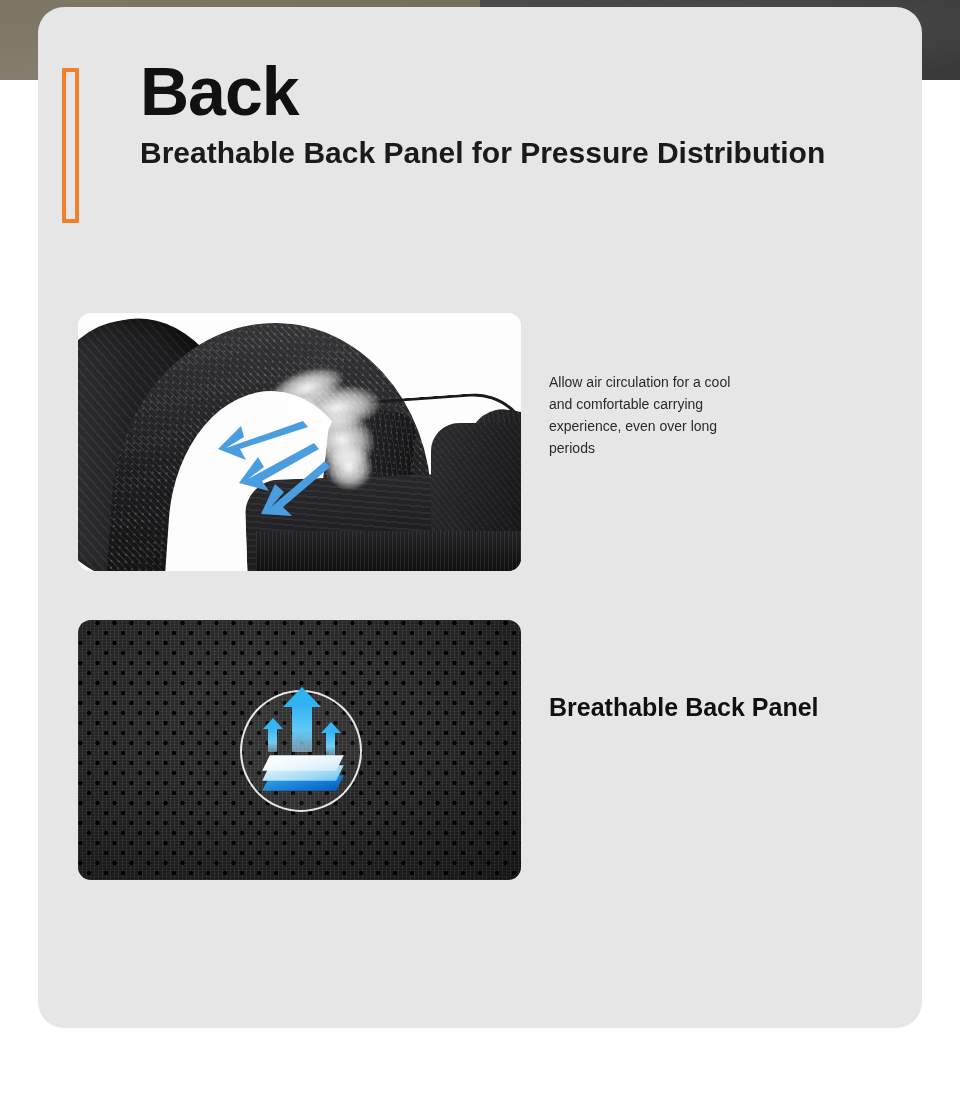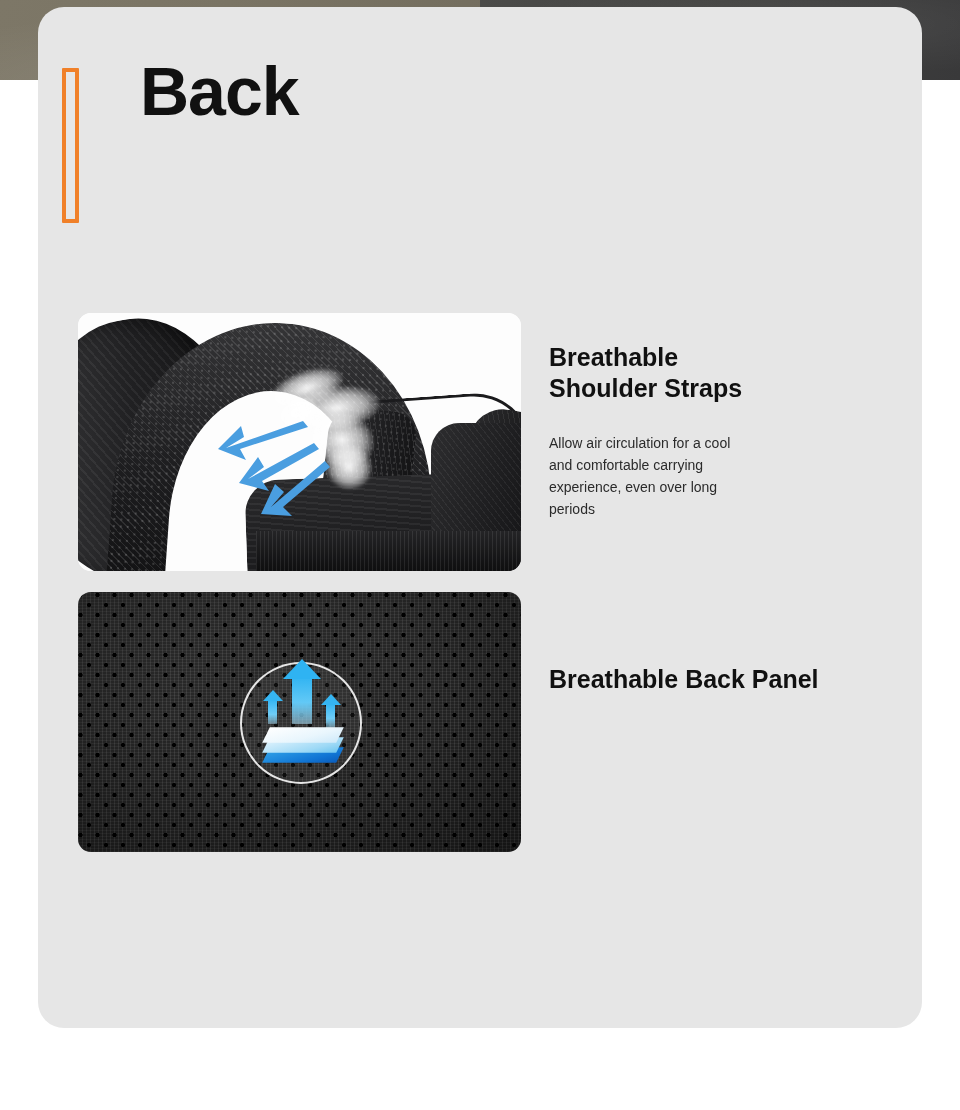--- a/index.html
+++ b/index.html
@@ -80,21 +80,21 @@
     white-space: nowrap;
   }
 
   
   .feature {
     position: absolute;
     display: flex;
     align-items: flex-start;
   }
   #feature-0 { left: 78px; top: 313px; }
-  #feature-1 { left: 78px; top: 592px; justify-content: center; }
+  #feature-1 { left: 78px; top: 620px; justify-content: center; }
 
   .photo {
     position: relative;
     width: 443px;
     height: 258px;
     border-radius: 13px;
     overflow: hidden;
     flex: 0 0 auto;
     background: #ffffff;
   }
@@ -320,20 +320,22 @@
     <div class="top-band-left"></div>
     <div class="top-band-right"></div>
   </div>
 
   <div class="card"></div>
 
   <div class="header">
     <div class="accent-bar"></div>
     <div class="header-text">
       <div class="title">Back</div>
+      <div class="subtitle">Breathable Back Panel
+for Pressure Distribution</div>
     </div>
   </div>
 
   <div class="feature" id="feature-0">
     <div class="photo">
       <div class="strap-scene">
         <div class="strap-left"></div>
         <div class="arch-outer"></div>
         <div class="arch-hole"></div>
         <div class="arch-right-limb"></div>
@@ -355,22 +357,20 @@
           <g fill="#4a9ee0">
             <path d="M225 108 L148 135 L166 124 L163 113 L140 136 L168 147 L162 136 L230 114 Z"></path>
             <path d="M236 130 L170 166 L186 154 L180 144 L161 170 L191 178 L184 168 L241 136 Z"></path>
             <path d="M247 148 L193 194 L206 179 L197 171 L183 201 L214 203 L205 194 L252 154 Z"></path>
           </g>
         </svg>
       </div>
     </div>
 
     <div class="feature-text">
-      <div class="feature-title">Breathable
-Shoulder Straps</div>
       <div class="feature-desc">Allow air circulation for a cool
 and comfortable carrying
 experience, even over long
 periods</div>
     </div>
   </div>
 
   <div class="feature" id="feature-1">
     <div class="photo">
       <div class="mesh-scene"></div>

